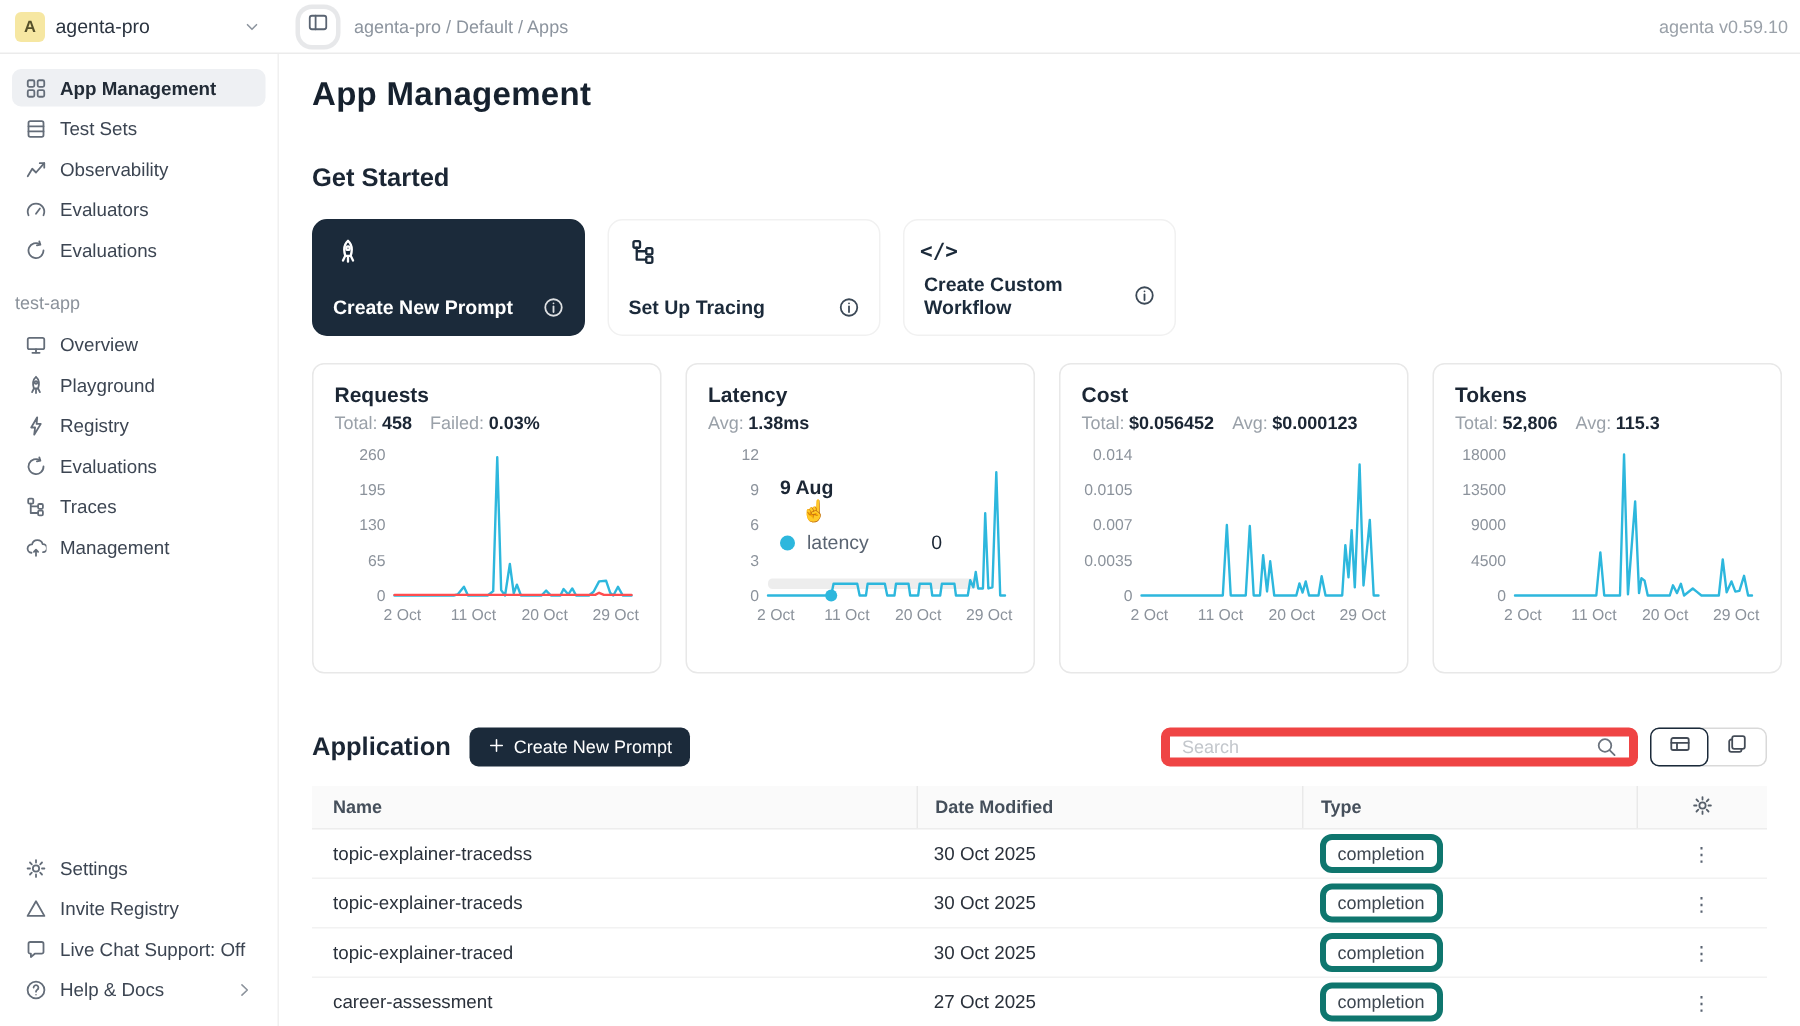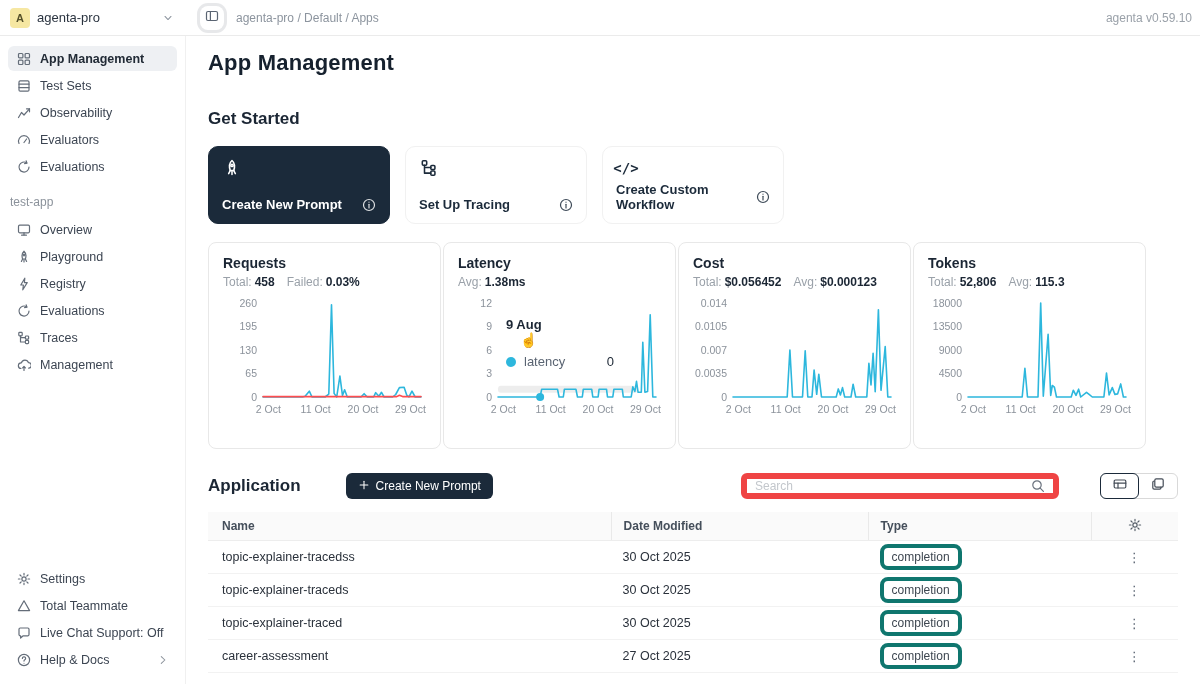--- a/index.html
+++ b/index.html
@@ -41,40 +41,40 @@
     flex-direction:column; justify-content:space-between; cursor:pointer; background:#fff;
     border:1px solid #f1f1f1; color:#1b2a3a; }
   .gs-card.dark { background:#1b2a3a; border-color:#1b2a3a; color:#fff; }
   .gs-top { display:flex; }
   .gs-icon { width:20px; height:20px; display:flex; align-items:center; justify-content:center; }
   .gs-icon.code-txt { font-size:14px; font-weight:600; font-family:"DejaVu Sans Mono", monospace; }
   .gs-bottom { display:flex; align-items:center; justify-content:space-between; }
   .gs-label { font-size:13px; font-weight:600; }
   .info-ic { display:flex; opacity:.85; }
 
-  .charts-row { display:flex; gap:2px; margin-top:18px; }
+  .charts-row { display:flex; gap:16px; margin-top:18px; }
   .chart-card { width:233px; height:207px; border:1px solid #e8e8e8; border-radius:8px;
     padding:12px 14px 8px 14px; position:relative; background:#fff; }
   .chart-title { font-size:14px; font-weight:700; color:#1b2634; }
   .chart-stats { display:flex; gap:12px; margin-top:4px; font-size:12px; }
   .chart-stats .lb { color:#9aa1a9; margin-right:3px; }
   .chart-stats .vl { color:#1b2634; font-weight:700; }
   .chart-svg { margin-top:4px; }
   .svg-tick { font-size:10.5px; fill:#8b929b; font-family:"Liberation Sans", sans-serif; }
 
   .chart-tooltip { position:absolute; left:54px; top:70px; width:128px; border-radius:8px;
     background:rgba(255,255,255,.9); padding:4px 8px 6px 8px; pointer-events:none; }
   .tt-date { font-size:13px; font-weight:600; color:#1b2634; }
   .tt-cursor { font-size:14px; color:#4a5460; margin:0 0 6px 14px; }
   .tt-row { display:flex; align-items:center; font-size:13px; color:#5a6472; }
   .tt-dot { width:10px; height:10px; border-radius:50%; margin-right:8px; }
   .tt-val { margin-left:auto; color:#1b2634; padding-right:4px; }
 
   
-  .app-header { display:flex; align-items:center; margin-top:24px;gap:33px; }
+  .app-header { display:flex; align-items:center; margin-top:36px; }
   .app-title { font-size:17px; font-weight:700; color:#1b2634; }
   .create-btn { margin-left:12px; background:#1b2a3a; color:#fff; border:none; border-radius:6px;
     height:26px; padding:0 12px; font-size:12px; font-family:inherit; display:flex; align-items:center; gap:6px; cursor:pointer; }
   .search-wrap { margin-left:auto; width:318px; height:26px; border:6px solid #ef4444; border-radius:6px;
     display:flex; align-items:center; padding:7px 8px; background:#fff; }
   .search-wrap input { flex:1; border:none; outline:none; font-size:12px; font-family:inherit; color:#333; background:transparent; }
   .search-wrap input::placeholder { color:#c3c7cc; }
   .search-ic { color:#6b737e; display:flex; }
   .view-toggle { margin-left:8px; display:flex; border:1px solid #d9d9d9; border-radius:6px; height:26px; overflow:visible; }
   .vt-btn { width:39px; display:flex; align-items:center; justify-content:center; color:#444c57; cursor:pointer; }
@@ -241,21 +241,21 @@
             </svg>
           </span>
           <span>Settings</span>
         </div>
         <div class="side-item">
           <span class="ic">
             <svg width="14" height="14" viewBox="0 0 14 14" fill="none" stroke="currentColor" stroke-width="1.2" stroke-linecap="round" stroke-linejoin="round">
               <path d="M7 1.8 L12.6 11.6 H1.4 Z"></path>
             </svg>
           </span>
-          <span>Total Teammate</span>
+          <span>Invite Registry</span>
         </div>
         <div class="side-item">
           <span class="ic">
             <svg width="14" height="14" viewBox="0 0 14 14" fill="none" stroke="currentColor" stroke-width="1.2" stroke-linecap="round" stroke-linejoin="round">
               <path d="M2 3.2 a1.2 1.2 0 0 1 1.2-1.2 H10.8 a1.2 1.2 0 0 1 1.2 1.2 V8.6 a1.2 1.2 0 0 1 -1.2 1.2 H6.2 L3.6 12 V9.8 H3.2 A1.2 1.2 0 0 1 2 8.6 Z"></path>
             </svg>
           </span>
           <span>Live Chat Support: Off</span>
         </div>
         <div class="side-item">

